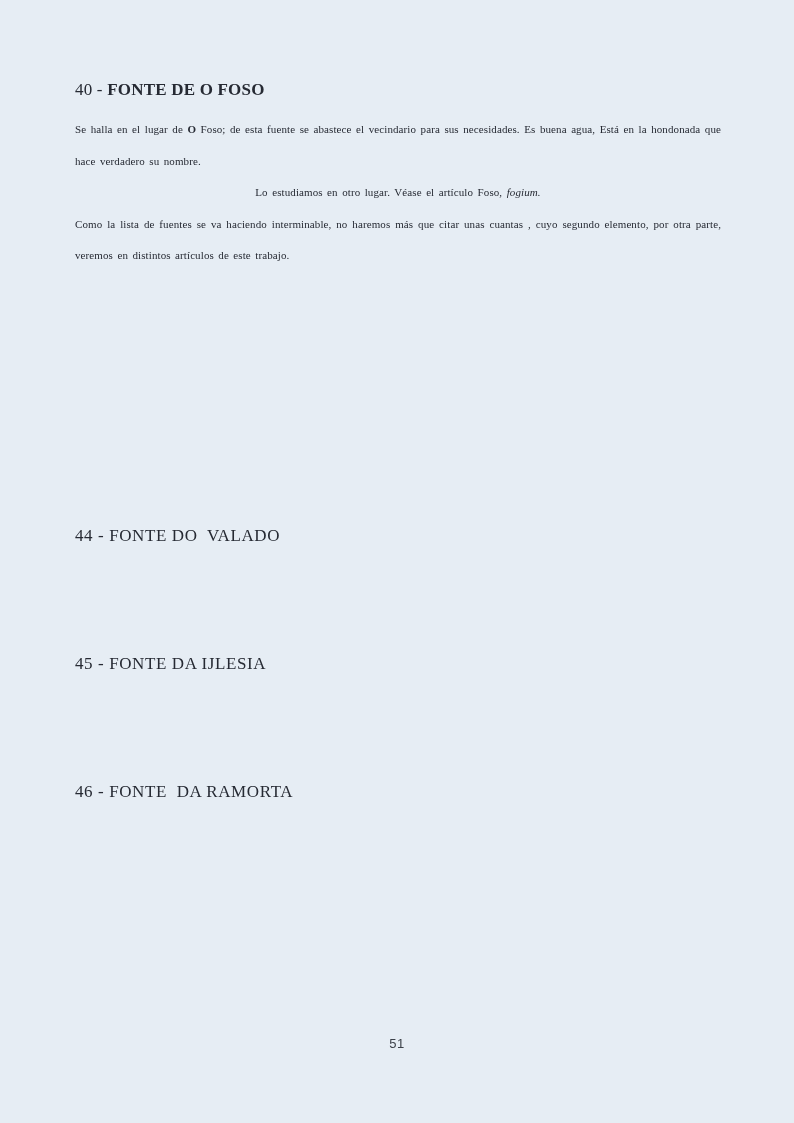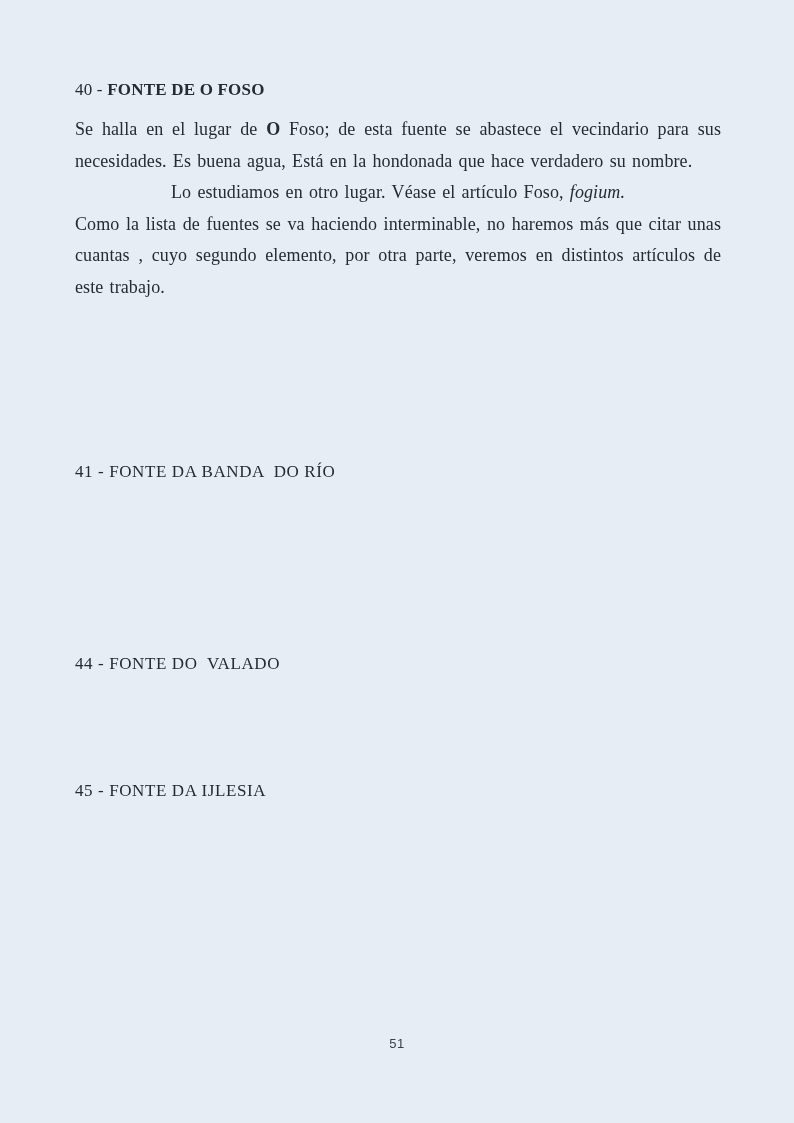--- a/index.html
+++ b/index.html
@@ -30,21 +30,21 @@
   }
   .heading {
     font-size: 17px;
     line-height: 23px;
     margin: 0 0 13px 0;
     font-weight: normal;
     letter-spacing: 0.2px;
   }
   .heading .title { font-weight: bold; }
   .body-par {
-    font-size: 18px;
+    font-size: 11px;
     line-height: 31.6px;
     margin: 0;
     text-align: justify;
     word-spacing: 1.6px;
     letter-spacing: 0.1px;
   }
   .body-par.single { text-align: center; }
   .run-b { font-weight: bold; }
   .run-i { font-style: italic; }
   .fountain-list {
@@ -78,28 +78,28 @@
 
     <p class="body-par"><span class="run-n">Se halla  en el lugar de </span><span class="run-b">O</span><span class="run-n"> Foso; de esta fuente se abastece el vecindario para sus necesidades. Es buena agua, Está en la hondonada que hace  verdadero su nombre.</span></p>
 
     <p class="body-par single"><span class="run-n">Lo estudiamos en otro lugar. Véase el artículo Foso, </span><span class="run-i">fogium.</span></p>
 
     <p class="body-par"><span class="run-n">Como la lista de fuentes se va haciendo interminable, no  haremos  más  que  citar unas  cuantas , cuyo  segundo  elemento, por  otra parte,  veremos  en  distintos artículos de  este trabajo.</span></p>
 
     <ul class="fountain-list">
       
     
-        <li>41 - FONTE DA BANDA  DO RÍO</li>
       
       
       
         <li>44 - FONTE DO  VALADO</li>
       
         <li>45 - FONTE DA IJLESIA</li>
       
+        <li>46 - FONTE  DA RAMORTA</li>
       
         
       
         
       
         
       
         
       </ul>
 

